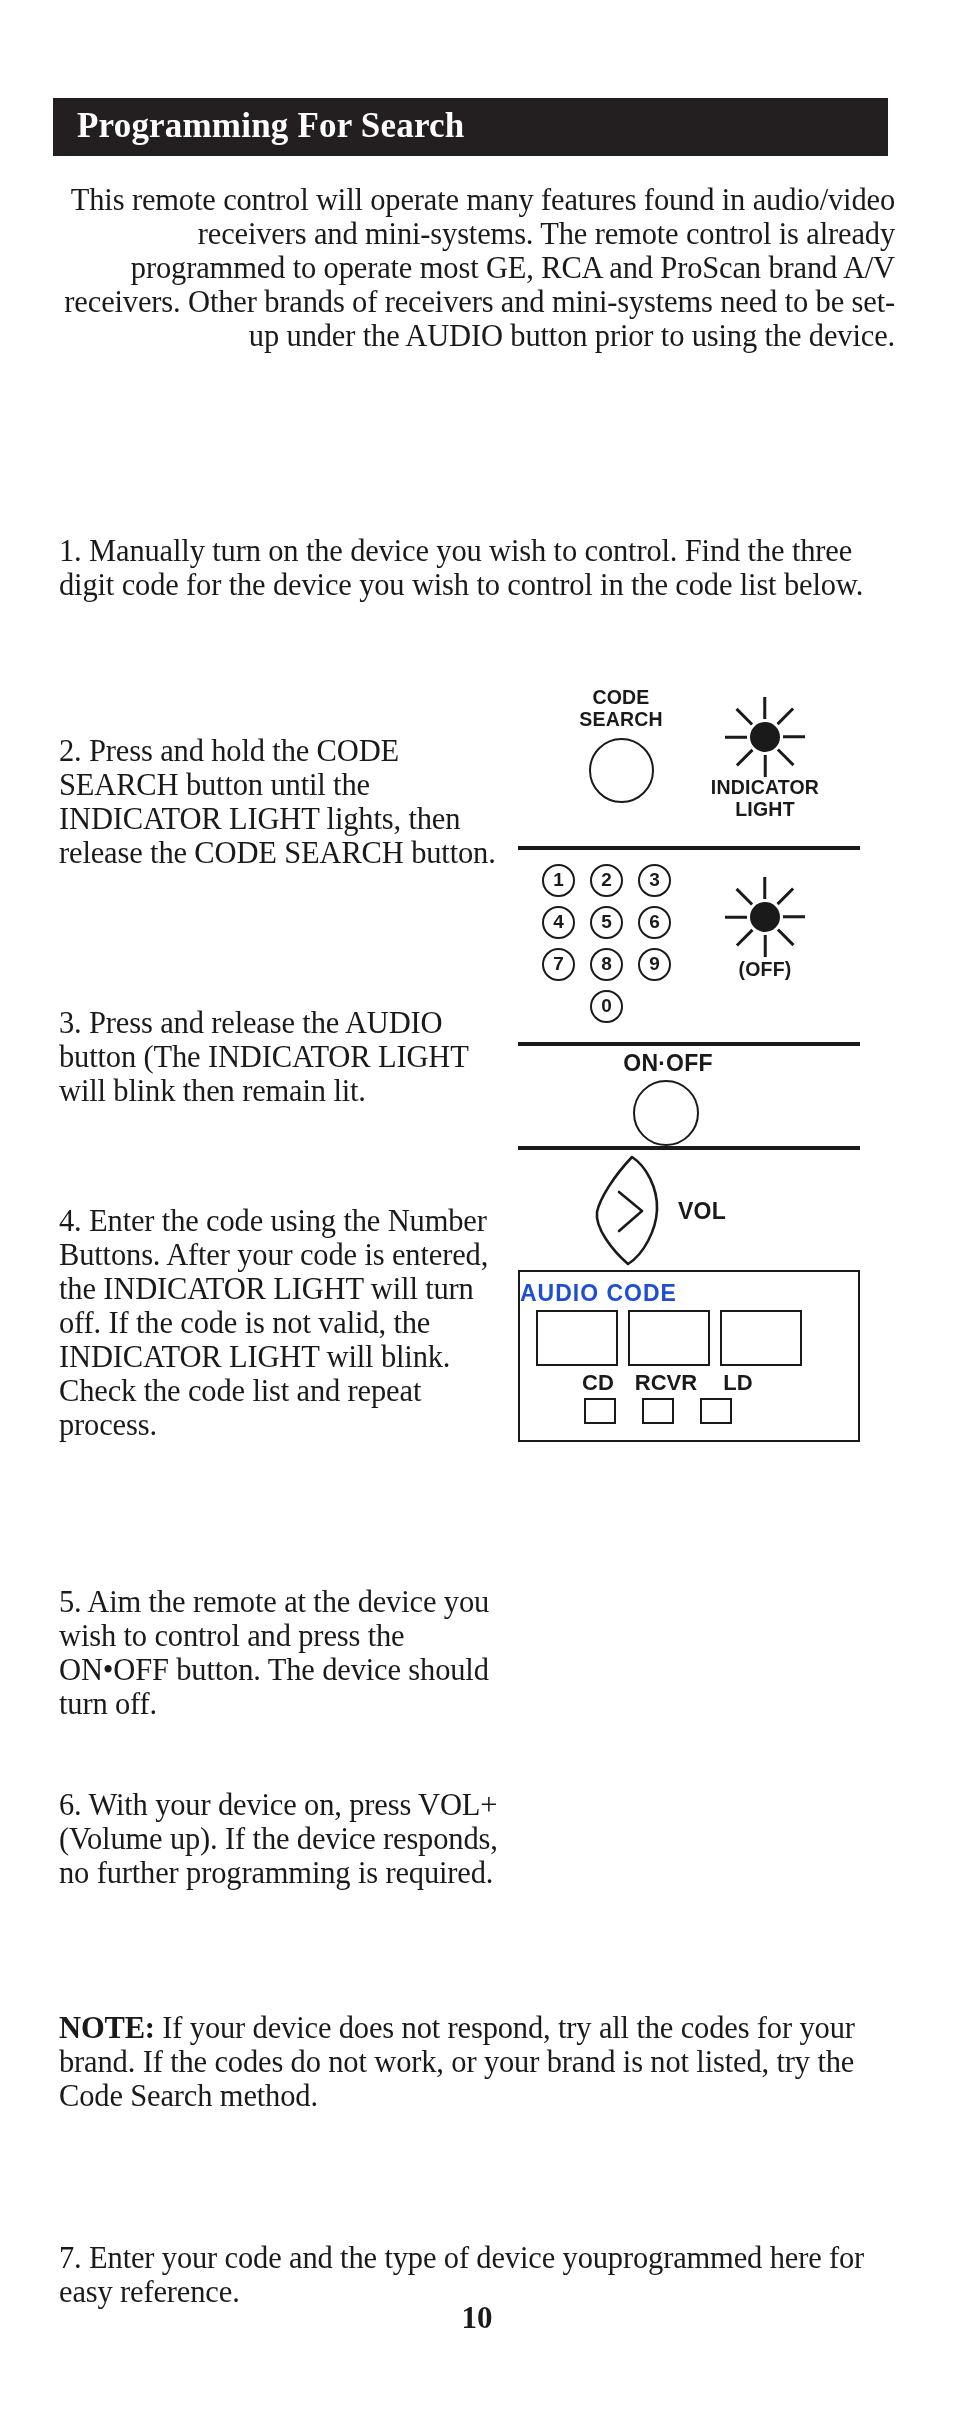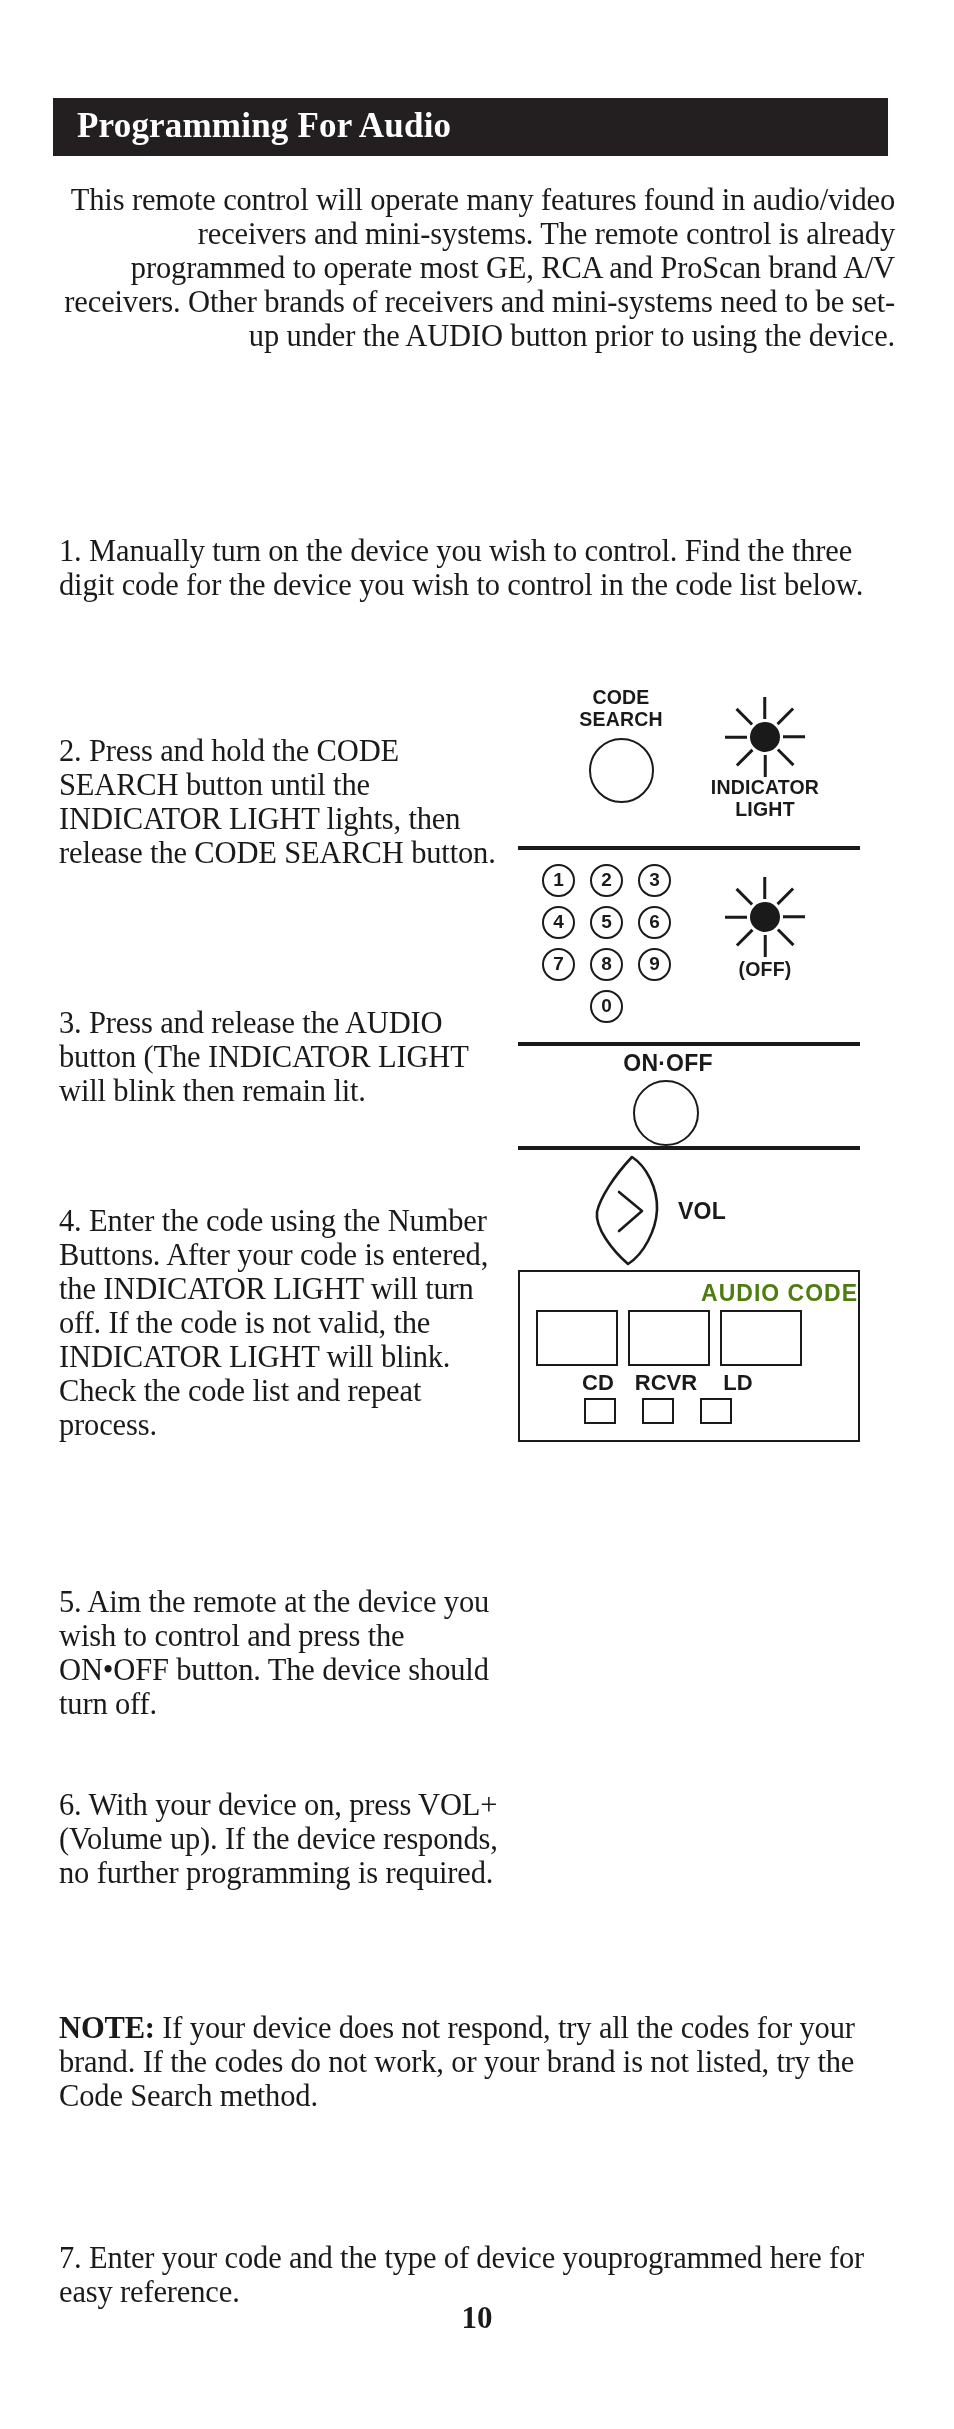--- a/index.html
+++ b/index.html
@@ -170,26 +170,26 @@
   
   .codebox {
     position: absolute;
     border: 2.5px solid #1a1a1a;
     box-sizing: border-box;
     background: #fff;
   }
   .codebox-title {
     position: absolute;
     width: 100%;
-    text-align: right;
+    text-align: left;
     font-family: "Liberation Sans", "DejaVu Sans", sans-serif;
     font-weight: bold;
     font-size: 23px;
     letter-spacing: 1px;
-    color: #4d7c0f;
+    color: #1d4ed8;
   }
   .bigblank {
     position: absolute;
     border: 2.5px solid #1a1a1a;
     box-sizing: border-box;
     background: #fff;
   }
   .smallblank {
     position: absolute;
     border: 2.5px solid #1a1a1a;
@@ -205,21 +205,21 @@
     text-align: center;
     white-space: nowrap;
   }
 </style>
 </head>
 <body>
 
 <div class="page">
 
   <div class="header-bar">
-    <div class="header-title">Programming For Audio</div>
+    <div class="header-title">Programming For Search</div>
   </div>
 
   <div class="body-text para-intro">This remote control will operate many features found in audio/video receivers and mini-systems. The remote control is already programmed to operate most GE, RCA and ProScan brand A/V receivers. Other brands of receivers and mini-systems need to be set-up under the AUDIO button prior to using the device.</div>
 
   <div class="body-text step-1">1.   Manually turn on the device you wish to control. Find the three digit code for the device you wish to control in the code list below.</div>
 
   <div class="body-text step-2">2.   Press and hold the CODE SEARCH button until the INDICATOR LIGHT lights, then release the CODE SEARCH button.</div>
 
   <div class="body-text step-3">3.   Press and release the AUDIO button (The INDICATOR LIGHT will blink then remain lit.</div>
 

